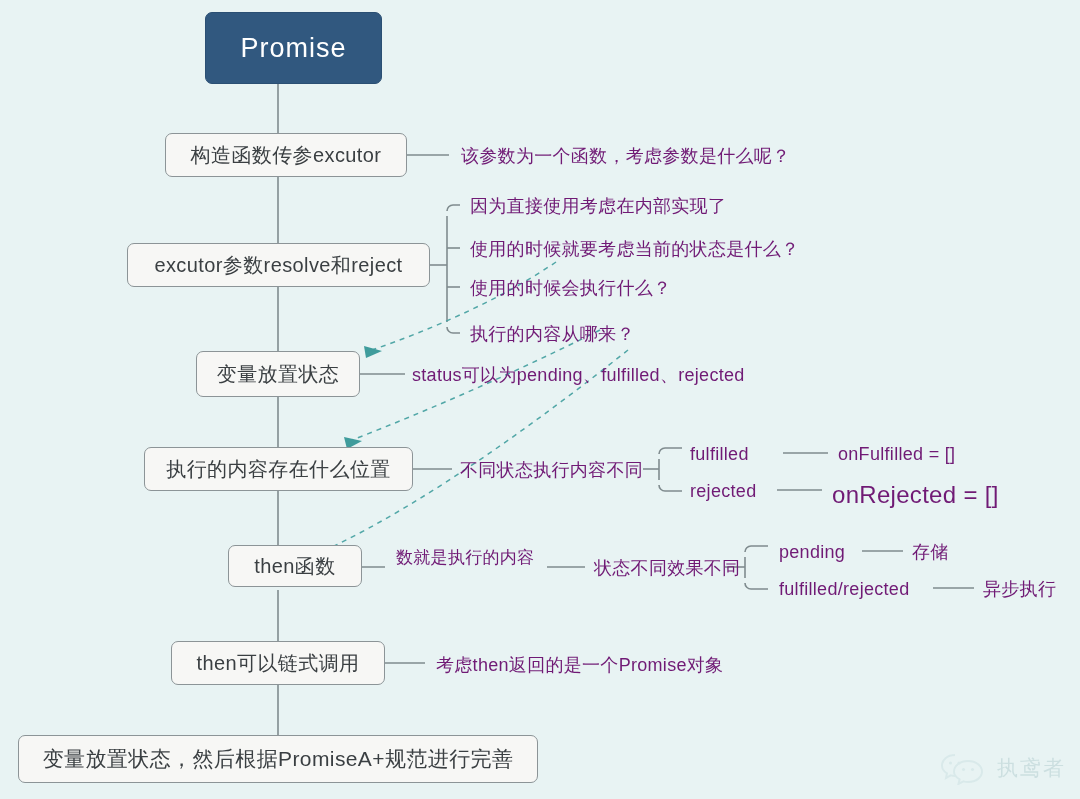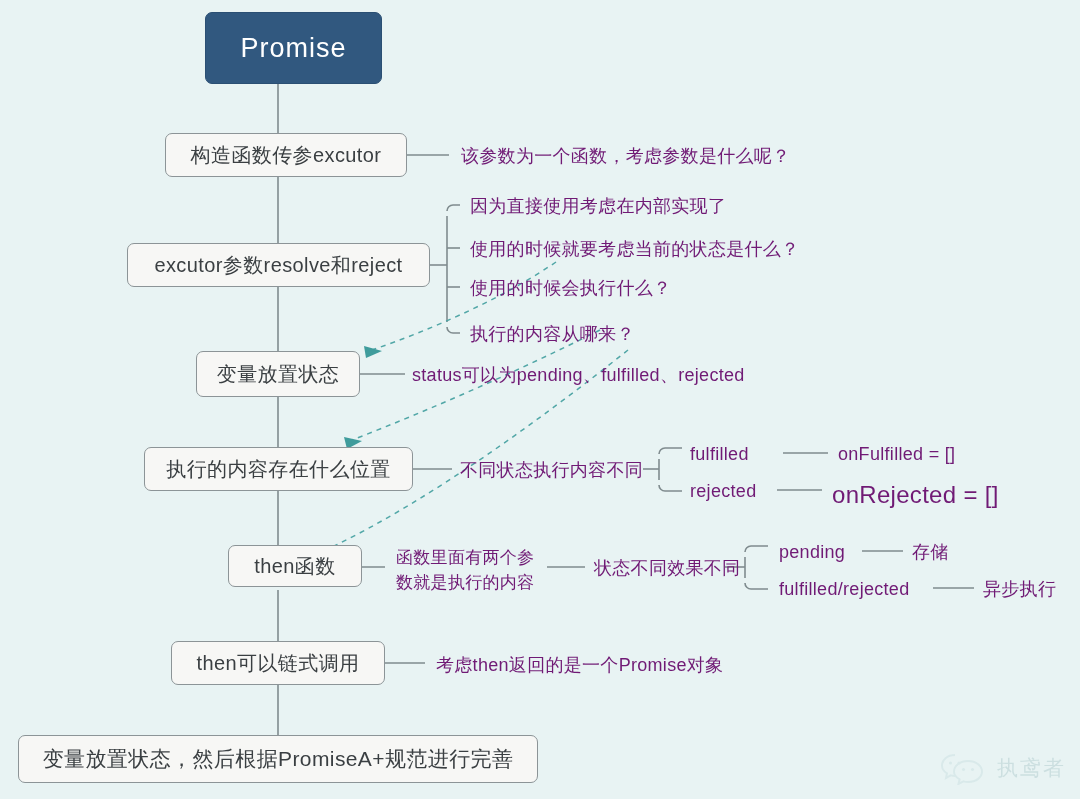--- a/index.html
+++ b/index.html
@@ -180,21 +180,20 @@
     <span>onFulfilled = []</span>
   </div>
   <div class="label" style="left:690px;top:479px;font-size:18px;">
     <span>rejected</span>
   </div>
   <div class="label" style="left:832px;top:479px;font-size:24px;">
     <span>onRejected = []</span>
   </div>
 
   <div class="label two-line" style="left:396px;top:546px;width:150px;font-size:17px;">
-    <div>函数里面有两个参</div>
     <div>数就是执行的内容</div>
   </div>
 
   <div class="label" style="left:594px;top:556px;font-size:18px;">
     <span>状态不同效果不同</span>
   </div>
 
   <div class="label" style="left:779px;top:540px;font-size:18px;">
     <span>pending</span>
   </div>

